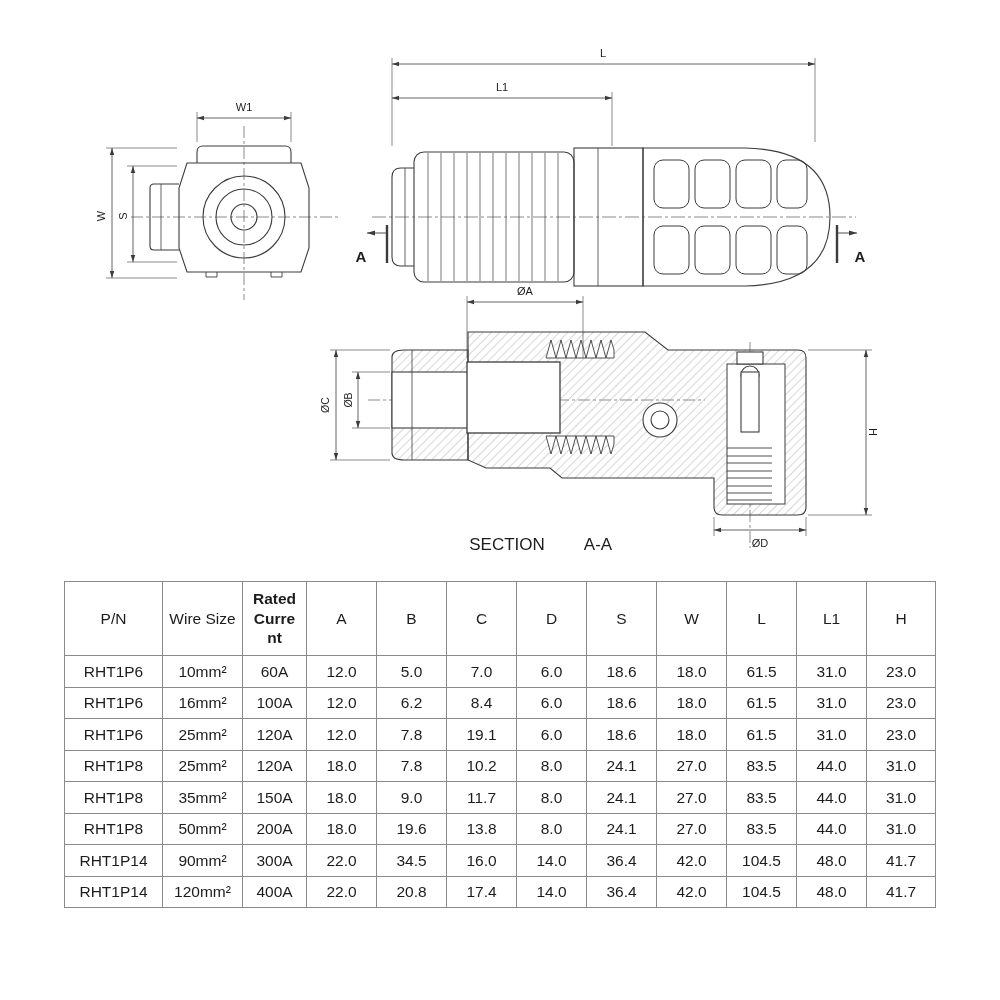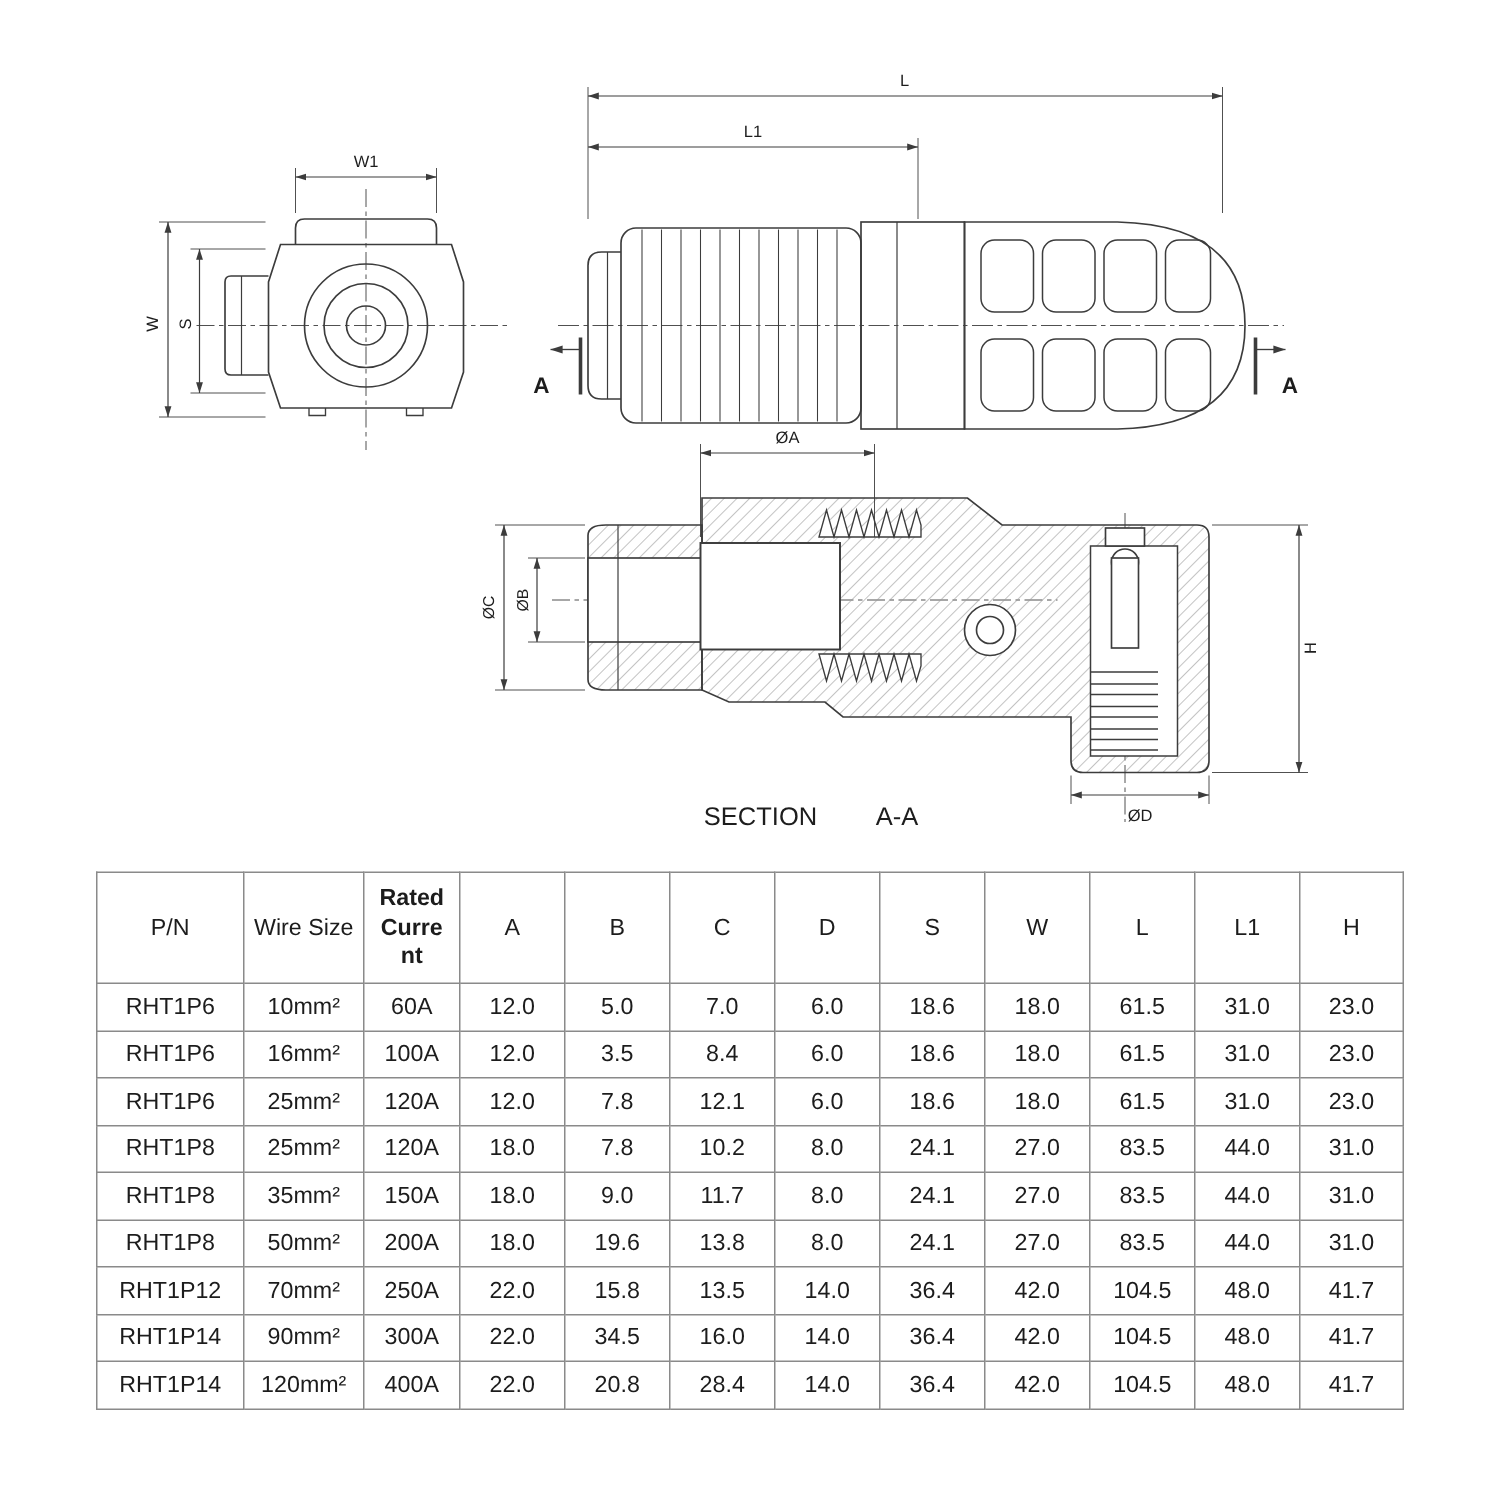--- a/index.html
+++ b/index.html
@@ -191,36 +191,36 @@
           <td>18.0</td>
           <td>61.5</td>
           <td>31.0</td>
           <td>23.0</td>
         </tr>
         <tr>
           <td>RHT1P6</td>
           <td>16mm²</td>
           <td>100A</td>
           <td>12.0</td>
-          <td>3.5</td>
+          <td>6.2</td>
           <td>8.4</td>
           <td>6.0</td>
           <td>18.6</td>
           <td>18.0</td>
           <td>61.5</td>
           <td>31.0</td>
           <td>23.0</td>
         </tr>
         <tr>
           <td>RHT1P6</td>
           <td>25mm²</td>
           <td>120A</td>
           <td>12.0</td>
           <td>7.8</td>
-          <td>12.1</td>
+          <td>19.1</td>
           <td>6.0</td>
           <td>18.6</td>
           <td>18.0</td>
           <td>61.5</td>
           <td>31.0</td>
           <td>23.0</td>
         </tr>
         <tr>
           <td>RHT1P8</td>
           <td>25mm²</td>
@@ -255,34 +255,20 @@
           <td>200A</td>
           <td>18.0</td>
           <td>19.6</td>
           <td>13.8</td>
           <td>8.0</td>
           <td>24.1</td>
           <td>27.0</td>
           <td>83.5</td>
           <td>44.0</td>
           <td>31.0</td>
-        </tr>
-        <tr>
-          <td>RHT1P12</td>
-          <td>70mm²</td>
-          <td>250A</td>
-          <td>22.0</td>
-          <td>15.8</td>
-          <td>13.5</td>
-          <td>14.0</td>
-          <td>36.4</td>
-          <td>42.0</td>
-          <td>104.5</td>
-          <td>48.0</td>
-          <td>41.7</td>
         </tr>
         <tr>
           <td>RHT1P14</td>
           <td>90mm²</td>
           <td>300A</td>
           <td>22.0</td>
           <td>34.5</td>
           <td>16.0</td>
           <td>14.0</td>
           <td>36.4</td>
@@ -290,21 +276,21 @@
           <td>104.5</td>
           <td>48.0</td>
           <td>41.7</td>
         </tr>
         <tr>
           <td>RHT1P14</td>
           <td>120mm²</td>
           <td>400A</td>
           <td>22.0</td>
           <td>20.8</td>
-          <td>28.4</td>
+          <td>17.4</td>
           <td>14.0</td>
           <td>36.4</td>
           <td>42.0</td>
           <td>104.5</td>
           <td>48.0</td>
           <td>41.7</td>
         </tr>
       </tbody>
 </table>
 

